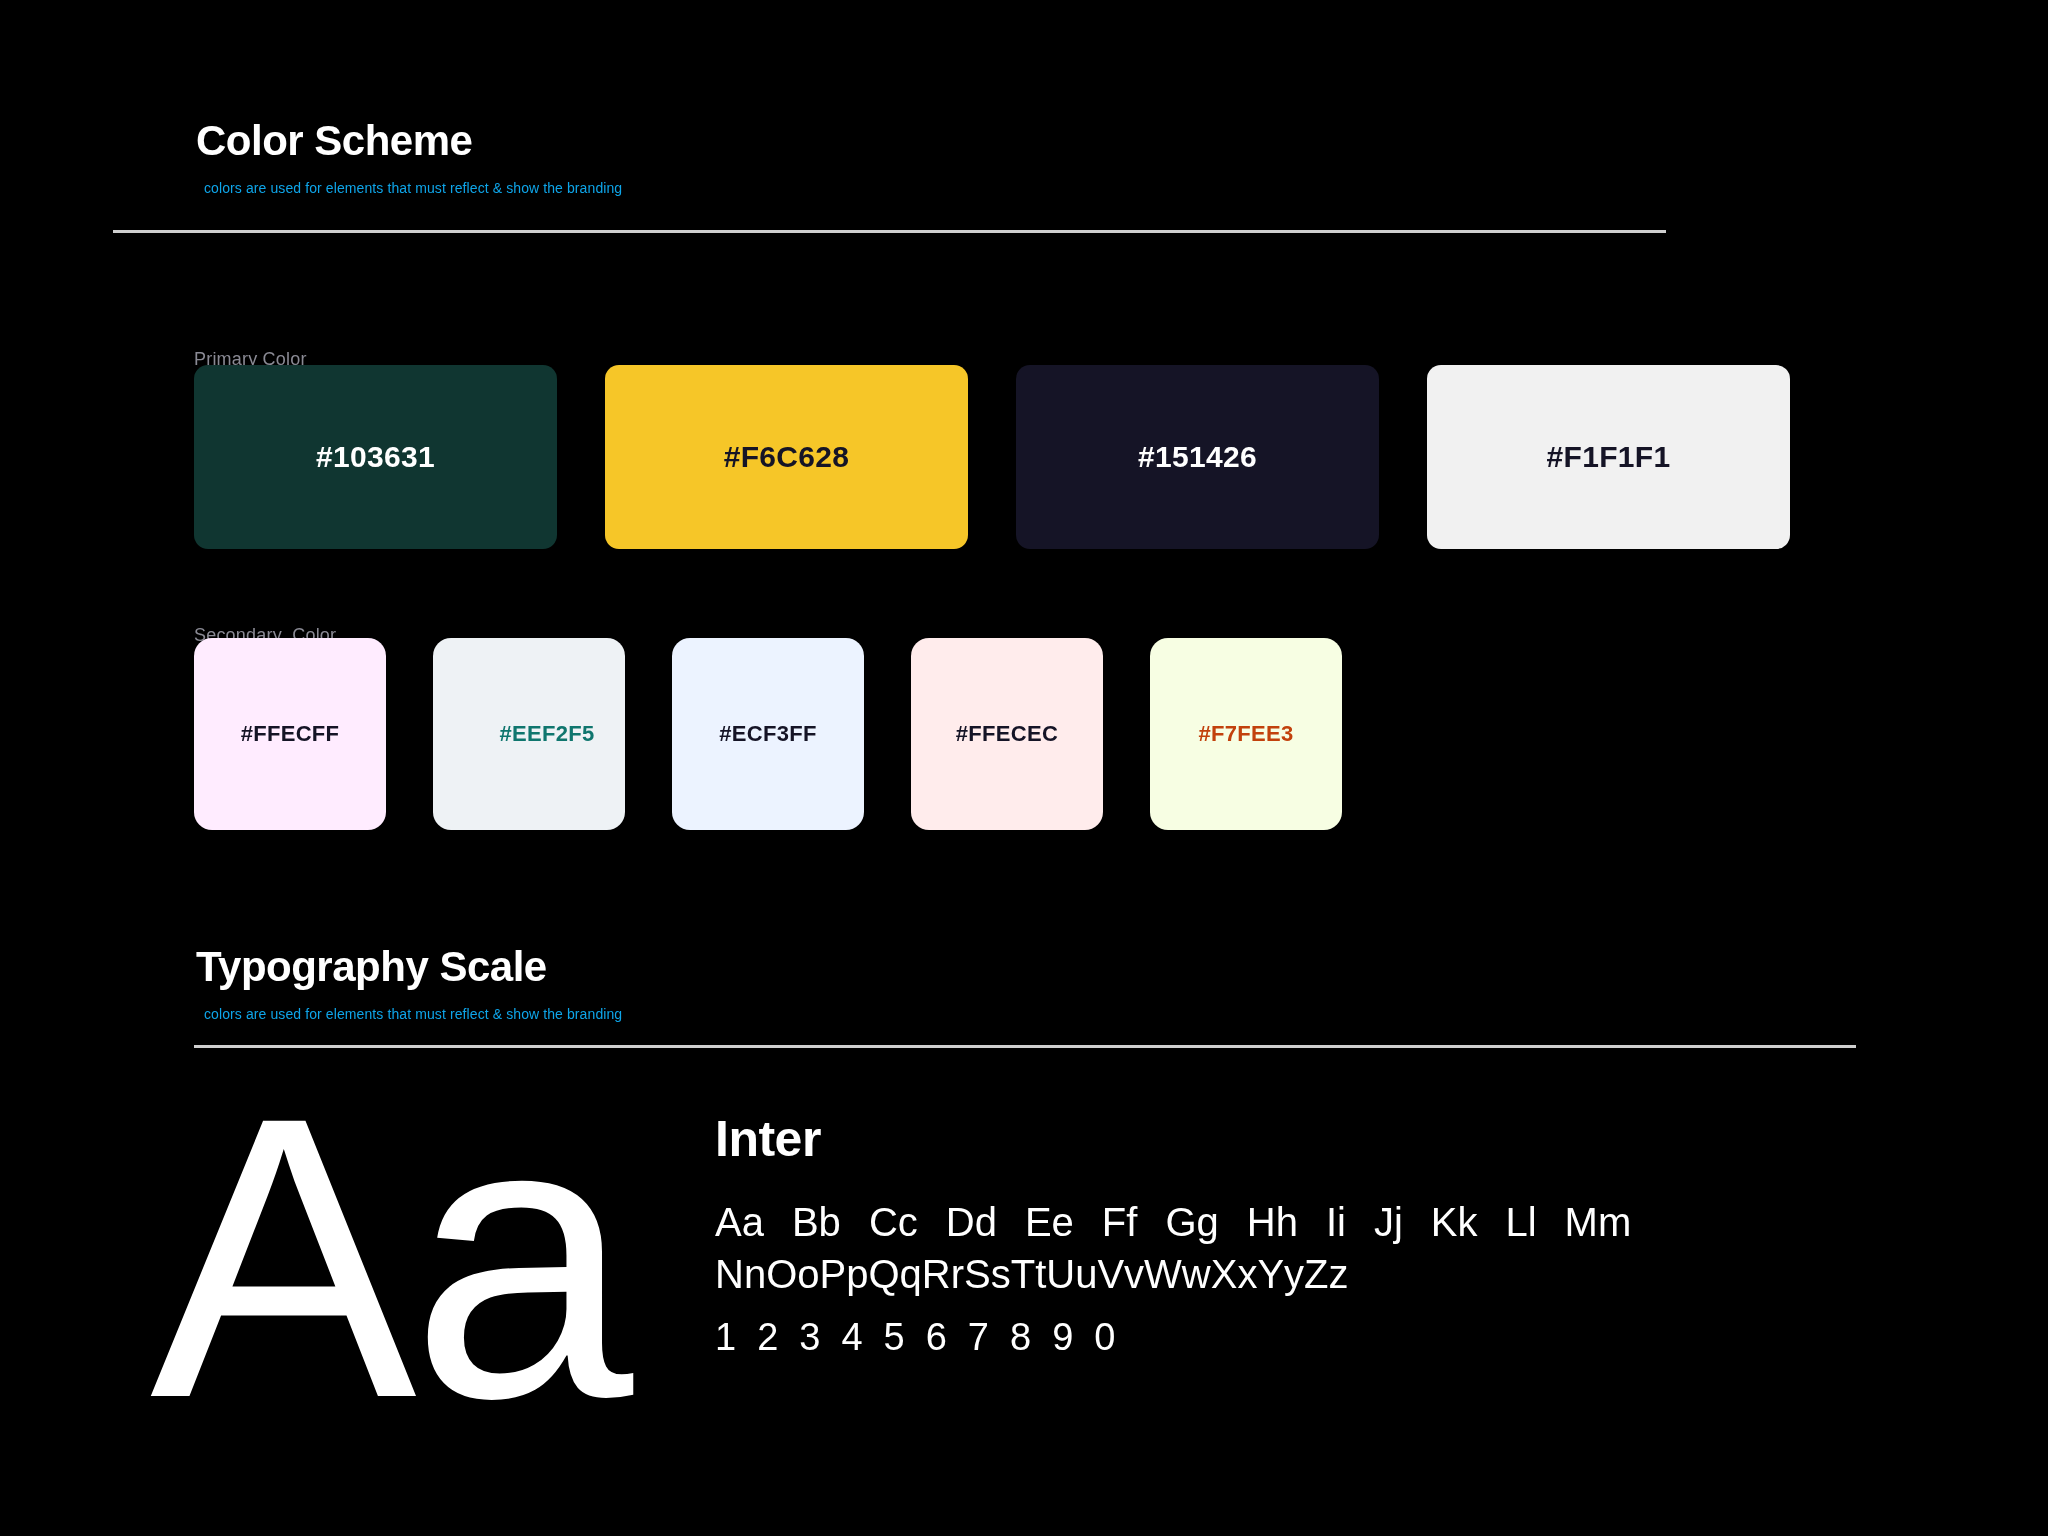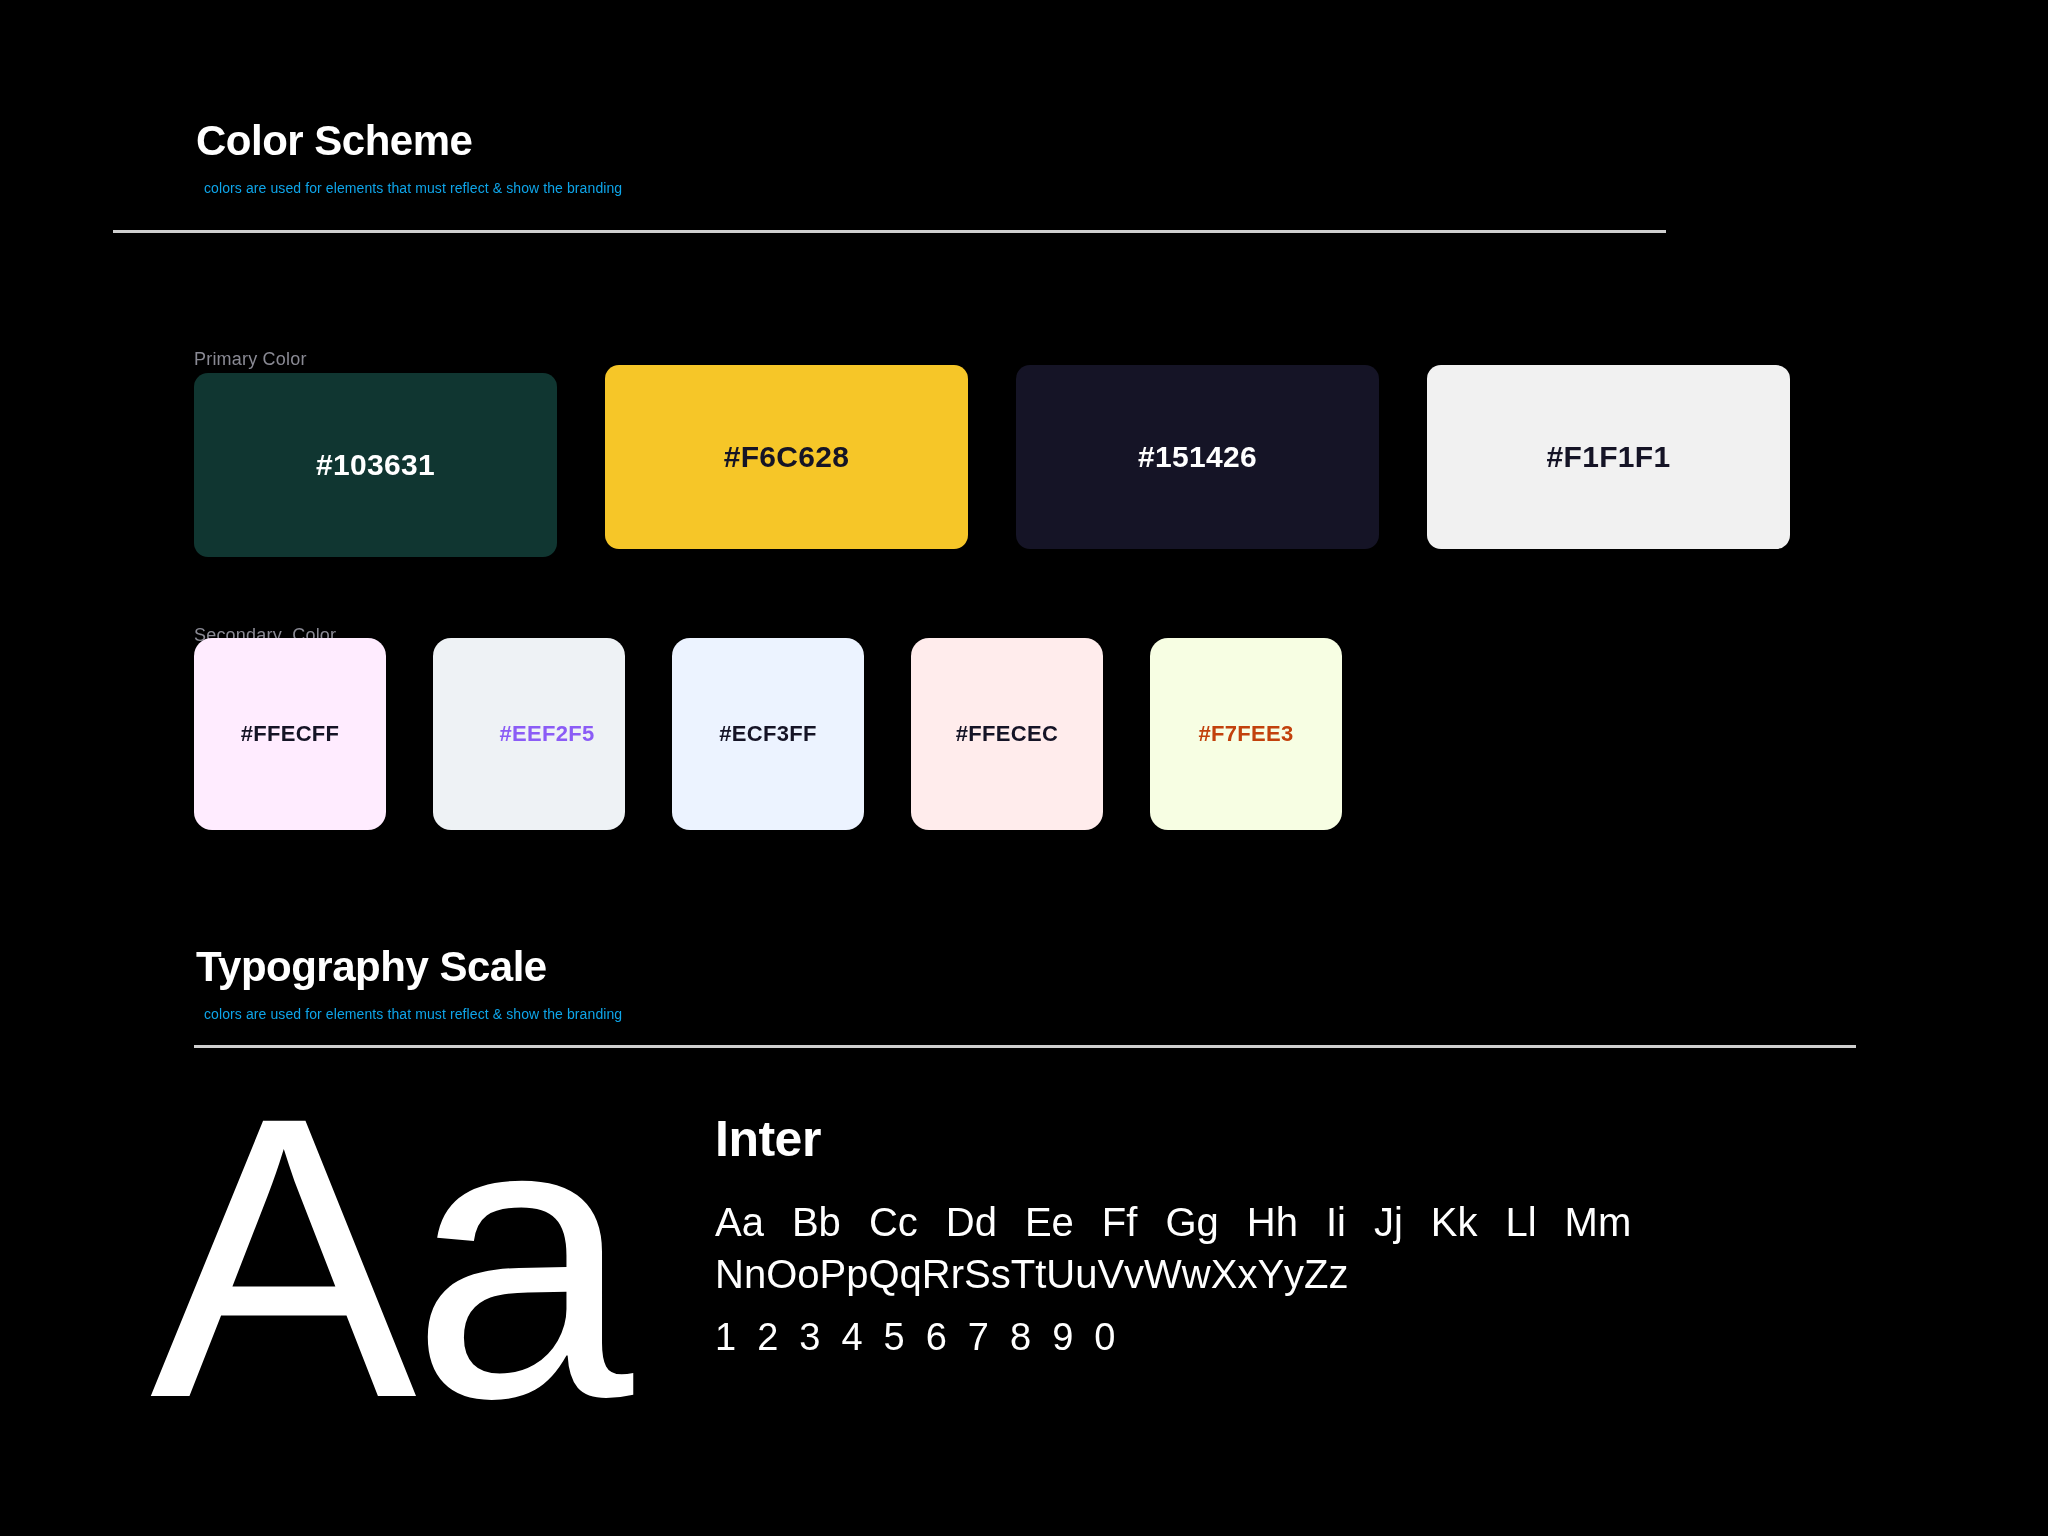--- a/index.html
+++ b/index.html
@@ -121,41 +121,41 @@
 
   <div class="section-head" id="color-scheme-head">
     <div class="section-title">Color Scheme</div>
     <div class="section-sub">colors are used for elements that must reflect &amp; show the branding</div>
   </div>
   <div class="divider" id="divider-color" style="background: rgb(207, 207, 207);"></div>
 
   <div class="group-label" id="label-primary">Primary Color</div>
 
   <div class="swatch-row" id="primary-row">
-    <div class="swatch primary" style="background: rgb(16, 54, 49); color: rgb(255, 255, 255); margin-top: 8px;">
+    <div class="swatch primary" style="background: rgb(16, 54, 49); color: rgb(255, 255, 255);">
       <span>#103631</span>
     </div>
     <div class="swatch primary" style="background: rgb(246, 198, 40); color: rgb(21, 20, 38);">
       <span>#F6C628</span>
     </div>
     <div class="swatch primary" style="background: rgb(21, 20, 38); color: rgb(255, 255, 255);">
       <span>#151426</span>
     </div>
     <div class="swatch primary" style="background: rgb(241, 241, 241); color: rgb(21, 20, 38);">
       <span>#F1F1F1</span>
     </div>
   </div>
 
   <div class="group-label" id="label-secondary">Secondary  Color</div>
 
   <div class="swatch-row" id="secondary-row">
     <div class="swatch secondary" style="background: rgb(255, 236, 255); color: rgb(21, 20, 38);">
       <span>#FFECFF</span>
     </div>
-    <div class="swatch secondary" style="background: rgb(238, 242, 245); color: #8b5cf6; padding-left: 36px;">
+    <div class="swatch secondary" style="background: rgb(238, 242, 245); color: #0f766e; padding-left: 36px;">
       <span>#EEF2F5</span>
     </div>
     <div class="swatch secondary" style="background: rgb(236, 243, 255); color: rgb(21, 20, 38);">
       <span>#ECF3FF</span>
     </div>
     <div class="swatch secondary" style="background: rgb(255, 236, 236); color: rgb(21, 20, 38);">
       <span>#FFECEC</span>
     </div>
     <div class="swatch secondary" style="background: rgb(247, 254, 227); color: #c2410c;">
       <span>#F7FEE3</span>

